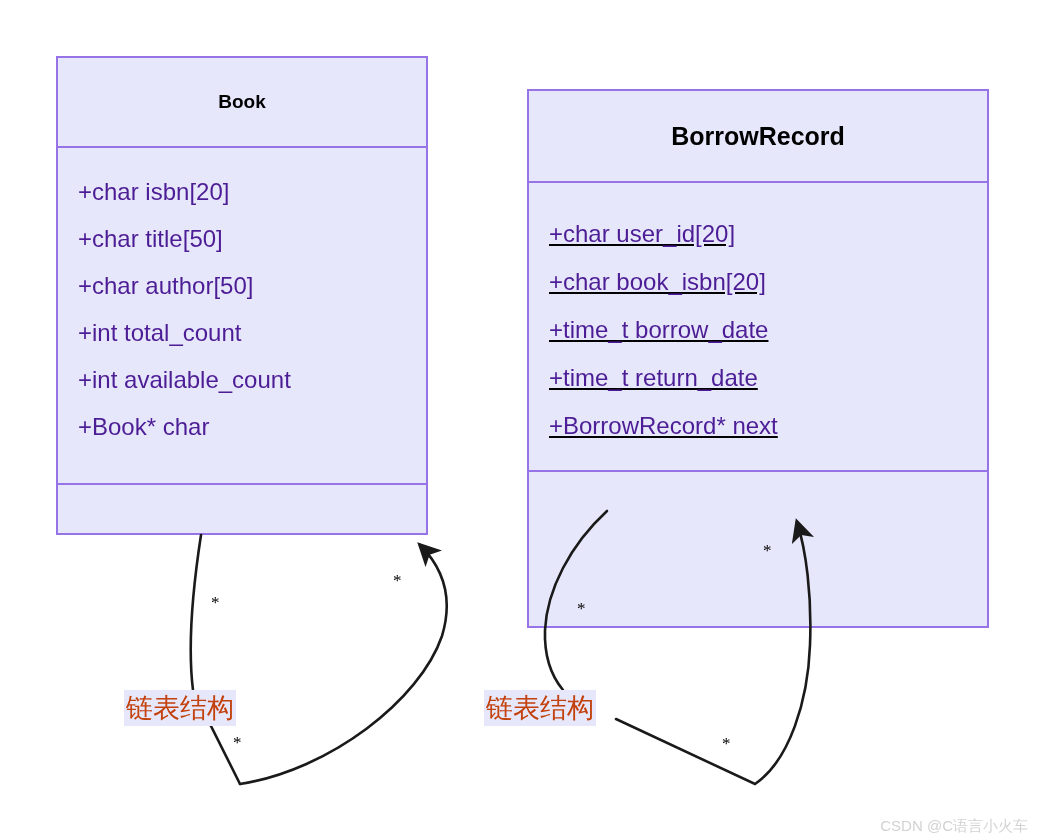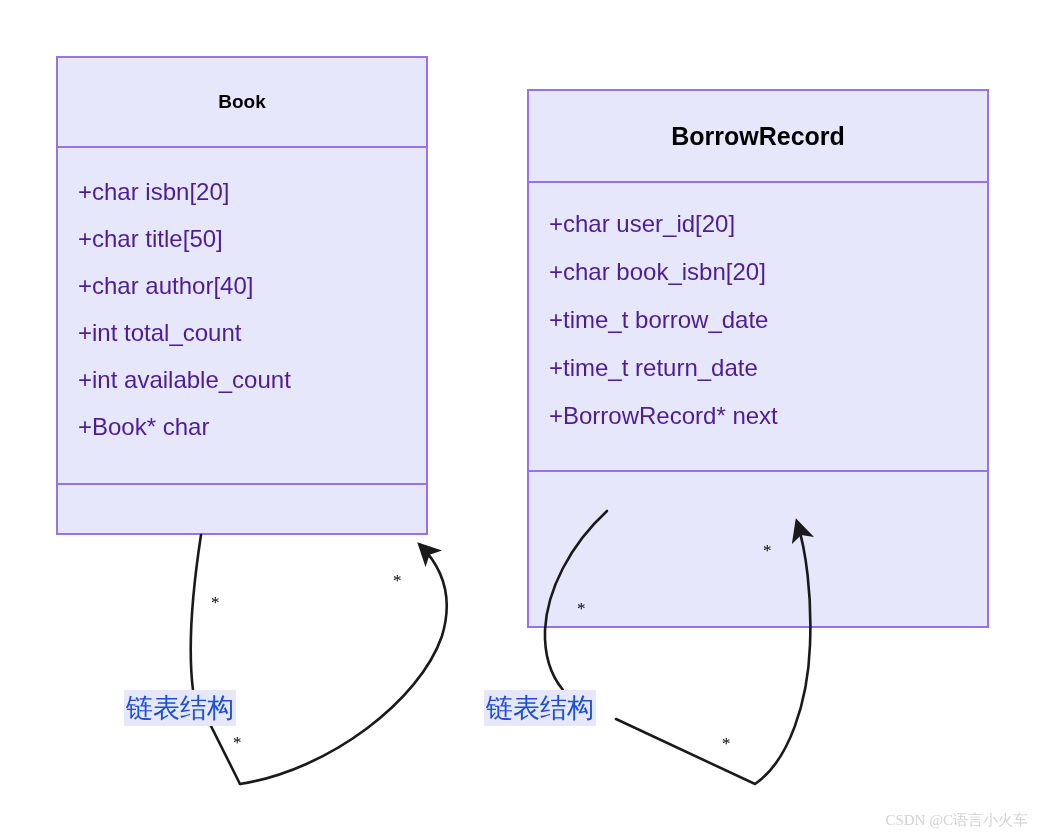--- a/index.html
+++ b/index.html
@@ -86,21 +86,22 @@
     top: 89px;
     width: 462px;
     height: 539px;
   }
   #borrowrecord-class .uml-title {
     height: 92px;
     font-size: 25px;
   }
   #borrowrecord-class .uml-attrs {
     height: 289px;
-    padding-top: 17px;
+    padding-top: 27px;
+    text-decoration: underline;
   }
   #borrowrecord-class .uml-attr {
     font-size: 24px;
     line-height: 48px;
     height: 48px;
   }
   #borrowrecord-class .uml-methods { height: 46px; }
 
   
   #edges {
@@ -118,49 +119,48 @@
     font-size: 17px;
     line-height: 17px;
     color: #000000;
     font-family: "Liberation Serif", "DejaVu Serif", serif;
   }
 
   
   .edge-label {
     position: absolute;
     background: #e7e7fb;
-    color: #1d4ed8;
+    color: #c2410c;
     font-size: 27px;
     line-height: 34px;
     white-space: nowrap;
     padding: 1px 2px;
   }
 
   
   #watermark {
     position: absolute;
     right: 14px;
-    bottom: 10px;
+    bottom: 4px;
     font-size: 15px;
     color: #d2d2d2;
     white-space: nowrap;
-    font-family: Liberation Serif, serif;
   }
 </style>
 </head>
 <body>
 
 <div id="canvas">
 
   <div id="book-class" class="uml-class">
     <div class="uml-title">Book</div>
     <div class="uml-attrs">
       <div class="uml-attr">+char isbn[20]</div>
       <div class="uml-attr">+char title[50]</div>
-      <div class="uml-attr">+char author[40]</div>
+      <div class="uml-attr">+char author[50]</div>
       <div class="uml-attr">+int total_count</div>
       <div class="uml-attr">+int available_count</div>
       <div class="uml-attr">+Book* char</div>
     </div>
     <div class="uml-methods"></div>
   </div>
 
   <div id="borrowrecord-class" class="uml-class">
     <div class="uml-title">BorrowRecord</div>
     <div class="uml-attrs">

